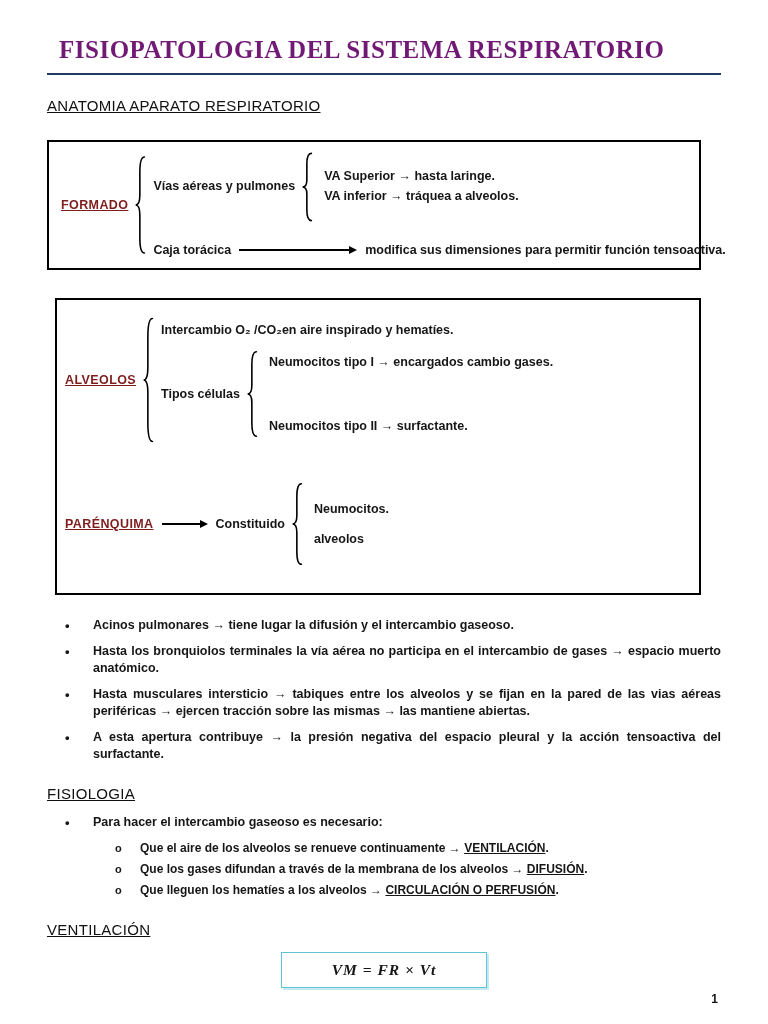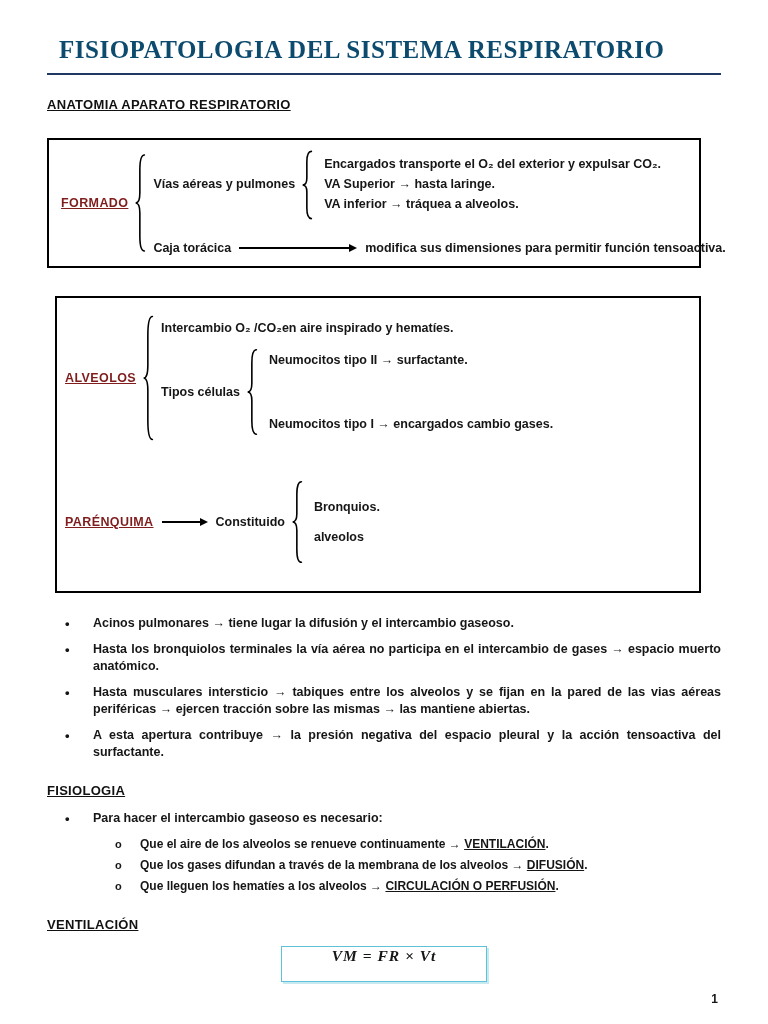--- a/index.html
+++ b/index.html
@@ -12,26 +12,26 @@
   .page {
     position:relative; width:768px; height:1024px;
     padding:36px 47px 0 47px; background:#fff; overflow:hidden;
   }
 
   
   .title-block { border-bottom:2.5px solid #1F3864; padding:0 0 9px 12px; }
   .doc-title {
     font-family:"Liberation Serif","DejaVu Serif",serif;
     font-weight:600; font-size:25px; letter-spacing:.5px;
-    color:#0c4a6e; white-space:nowrap;
+    color:#701a75; white-space:nowrap;
   }
 
   
   .section-heading {
-    margin-top:22px; font-size:13px; font-weight:700;
+    margin-top:22px; font-size:15px; font-weight:400;
     text-decoration:underline; letter-spacing:.3px; color:#111;
   }
 
   
   .row { display:flex; align-items:center; }
   .col { display:flex; flex-direction:column; }
   .txt { font-size:12.5px; font-weight:700; line-height:17px; }
 
   
   .frame-box { border:2.5px solid #000; background:#fff; }
@@ -78,21 +78,21 @@
     position:relative; padding-left:93px; margin-bottom:4px;
     font-size:12px; font-weight:700; line-height:17px;
   }
   .sub-bullets li::before { content:"o"; position:absolute; left:68px; top:0; font-size:11px; }
   .term { text-decoration:underline; }
 
   
   .formula-box {
     margin:14px auto 0 auto; width:206px; height:36px;
     border:1.5px solid #5FC3D8; box-shadow:2px 2px 0 rgba(95,195,216,.35);
-    display:flex; align-items:flex-start; justify-content:center; background:#fff;
+    display:flex; align-items:center; justify-content:center; background:#fff;
   }
   .formula {
     font-family:"Liberation Serif","DejaVu Serif",serif;
     font-style:italic; font-weight:600; font-size:15.5px; letter-spacing:1px;
   }
 
   .page-number { position:absolute; right:50px; bottom:18px; font-size:12px; font-weight:700; }
 </style>
 </head>
 <body>
@@ -111,21 +111,20 @@
       <svg class="brace" style="height:100px" viewBox="0 0 20 100" preserveAspectRatio="none">
         <path d="M16 2 C10 2 9 9 9 17 L9 40 C9 47 7 50 2.5 50 C7 50 9 53 9 60 L9 83 C9 91 10 98 16 98" fill="none" stroke="#000" stroke-width="1.6" vector-effect="non-scaling-stroke" stroke-linecap="round"></path>
       </svg>
       <div class="col">
         <div class="row">
           <span class="txt nowrap">Vías aéreas y pulmones</span>
           <svg class="brace" style="height:70px" viewBox="0 0 20 100" preserveAspectRatio="none">
             <path d="M16 2 C10 2 9 9 9 17 L9 40 C9 47 7 50 2.5 50 C7 50 9 53 9 60 L9 83 C9 91 10 98 16 98" fill="none" stroke="#000" stroke-width="1.6" vector-effect="non-scaling-stroke" stroke-linecap="round"></path>
           </svg>
           <div class="col lines">
-            <span class="txt nowrap">Encargados transporte el O₂ del exterior  y expulsar CO₂.</span>
             <span class="txt nowrap">VA Superior → hasta laringe.</span>
             <span class="txt nowrap">VA inferior → tráquea a alveolos.</span>
           </div>
         </div>
         <div class="row caja-row">
           <span class="txt nowrap">Caja torácica</span>
           <span class="harrow" style="width:118px">
               <i class="shaft"></i>
               <i class="head"></i>
             </span>
@@ -142,39 +141,39 @@
         <path d="M16 2 C10 2 9 9 9 17 L9 40 C9 47 7 50 2.5 50 C7 50 9 53 9 60 L9 83 C9 91 10 98 16 98" fill="none" stroke="#000" stroke-width="1.6" vector-effect="non-scaling-stroke" stroke-linecap="round"></path>
       </svg>
       <div class="col">
         <span class="txt nowrap">Intercambio O₂ /CO₂en aire inspirado y hematíes.</span>
         <div class="row tipos-row">
           <span class="txt nowrap">Tipos células</span>
           <svg class="brace" style="height:88px" viewBox="0 0 20 100" preserveAspectRatio="none">
             <path d="M16 2 C10 2 9 9 9 17 L9 40 C9 47 7 50 2.5 50 C7 50 9 53 9 60 L9 83 C9 91 10 98 16 98" fill="none" stroke="#000" stroke-width="1.6" vector-effect="non-scaling-stroke" stroke-linecap="round"></path>
           </svg>
           <div class="col neumo-col">
+            <span class="txt nowrap">Neumocitos tipo I → encargados cambio gases.</span>
             <span class="txt nowrap">Neumocitos tipo II → surfactante.</span>
-            <span class="txt nowrap">Neumocitos tipo I → encargados cambio gases.</span>
           </div>
         </div>
       </div>
     </div>
 
     <div class="row par-block">
       <span class="teal-label">PARÉNQUIMA</span>
       <span class="harrow" style="width:46px">
           <i class="shaft"></i>
           <i class="head"></i>
         </span>
       <span class="txt nowrap">Constituido</span>
       <svg class="brace" style="height:84px" viewBox="0 0 20 100" preserveAspectRatio="none">
         <path d="M16 2 C10 2 9 9 9 17 L9 40 C9 47 7 50 2.5 50 C7 50 9 53 9 60 L9 83 C9 91 10 98 16 98" fill="none" stroke="#000" stroke-width="1.6" vector-effect="non-scaling-stroke" stroke-linecap="round"></path>
       </svg>
       <div class="col par-col">
-        <span class="txt nowrap">Bronquios.</span>
+        <span class="txt nowrap">Neumocitos.</span>
         <span class="txt nowrap">alveolos</span>
       </div>
     </div>
   </div>
 
   <ul class="bullets">
     <li><span>Acinos pulmonares → tiene lugar la difusión y el intercambio gaseoso.</span></li>
     <li><span>Hasta los bronquiolos terminales la vía aérea no participa en el intercambio de gases → espacio muerto anatómico.</span></li>
     <li><span>Hasta musculares intersticio → tabiques entre los alveolos y se fijan en la pared de las vias aéreas periféricas → ejercen tracción sobre las mismas → las mantiene abiertas.</span></li>
     <li><span>A esta apertura contribuye → la presión negativa del espacio pleural y la acción tensoactiva del surfactante.</span></li>

